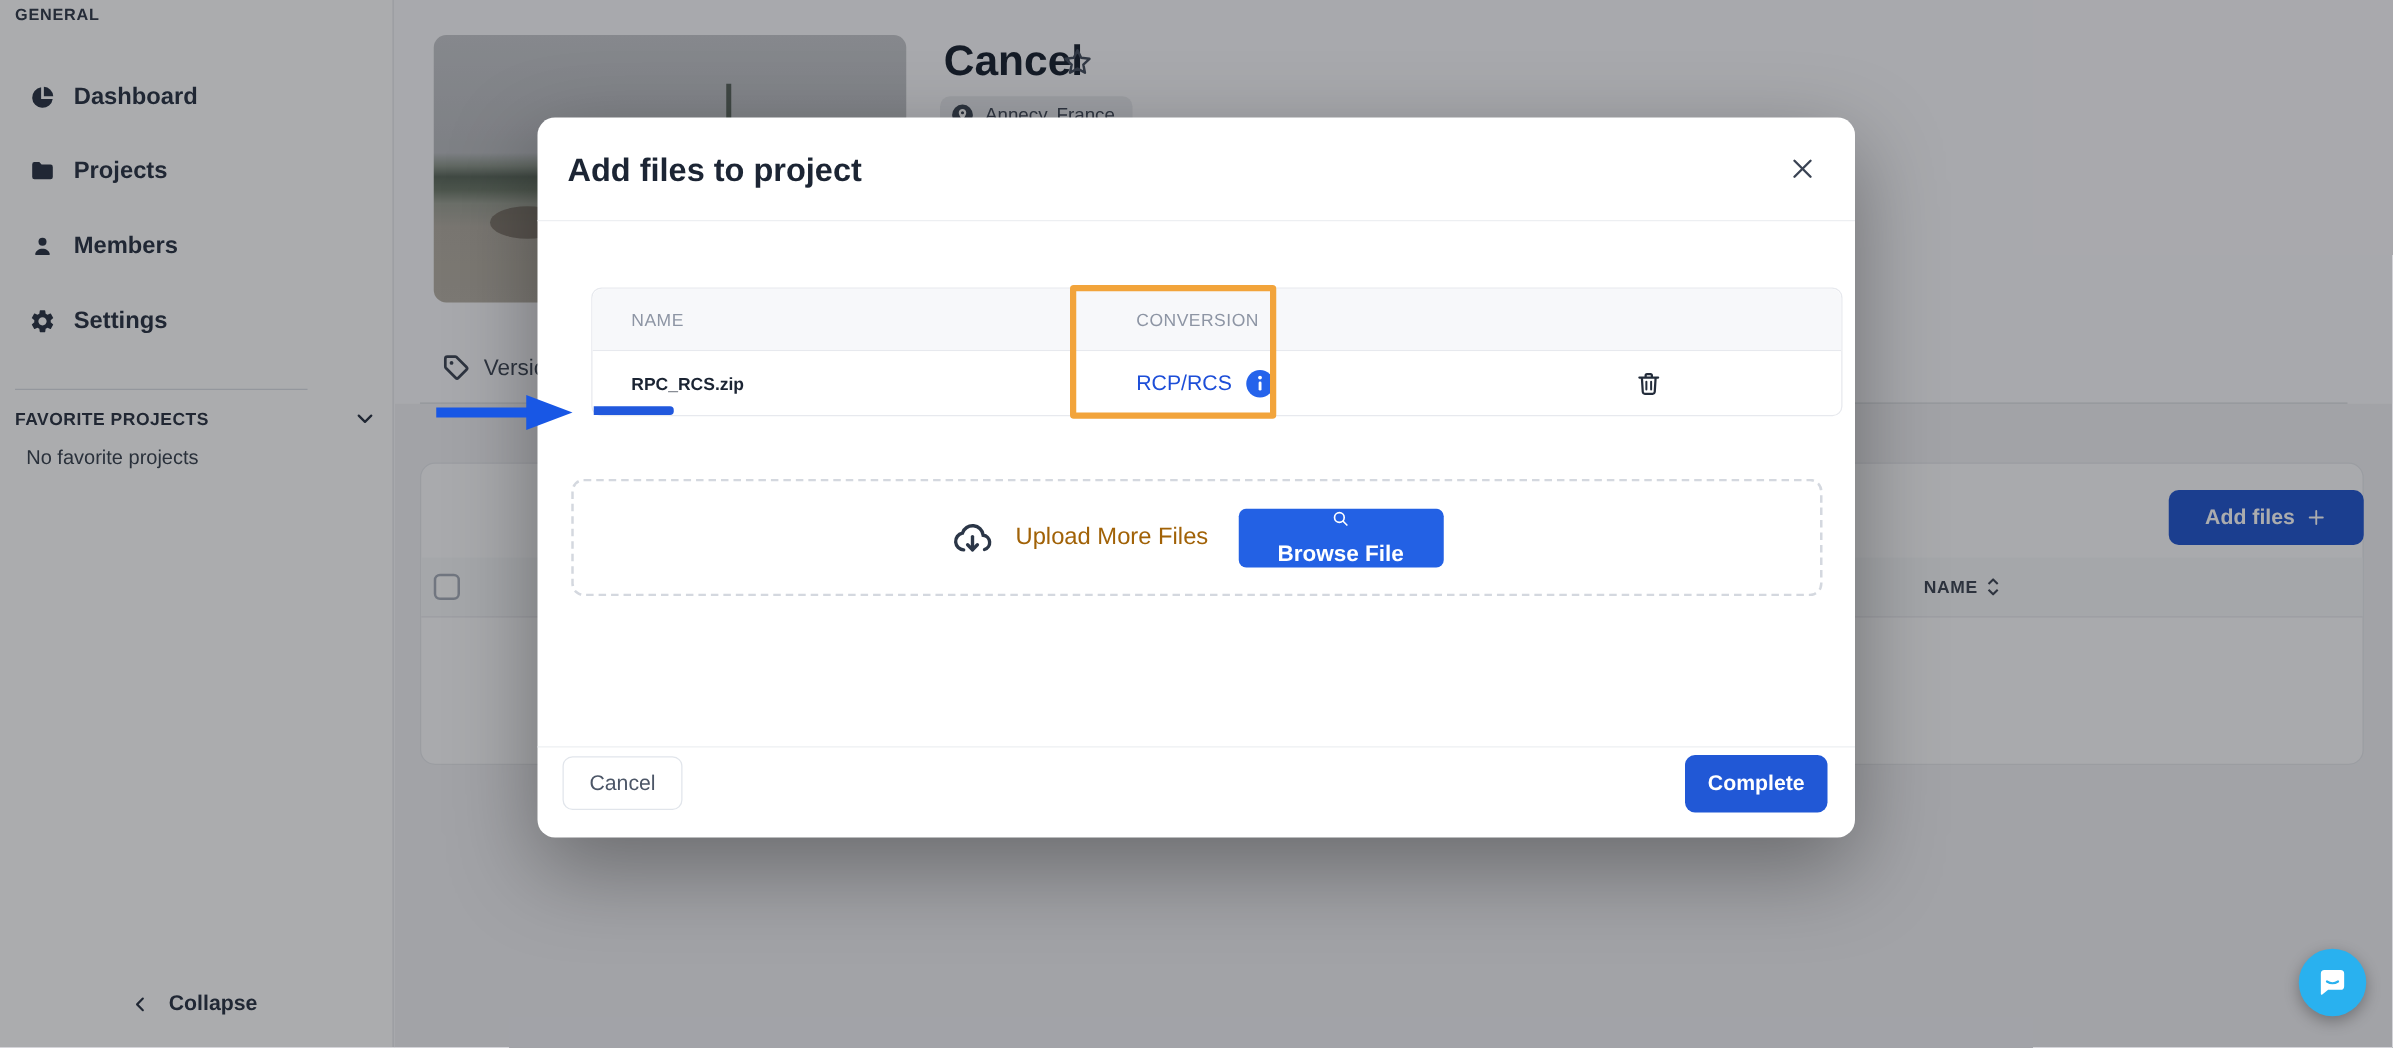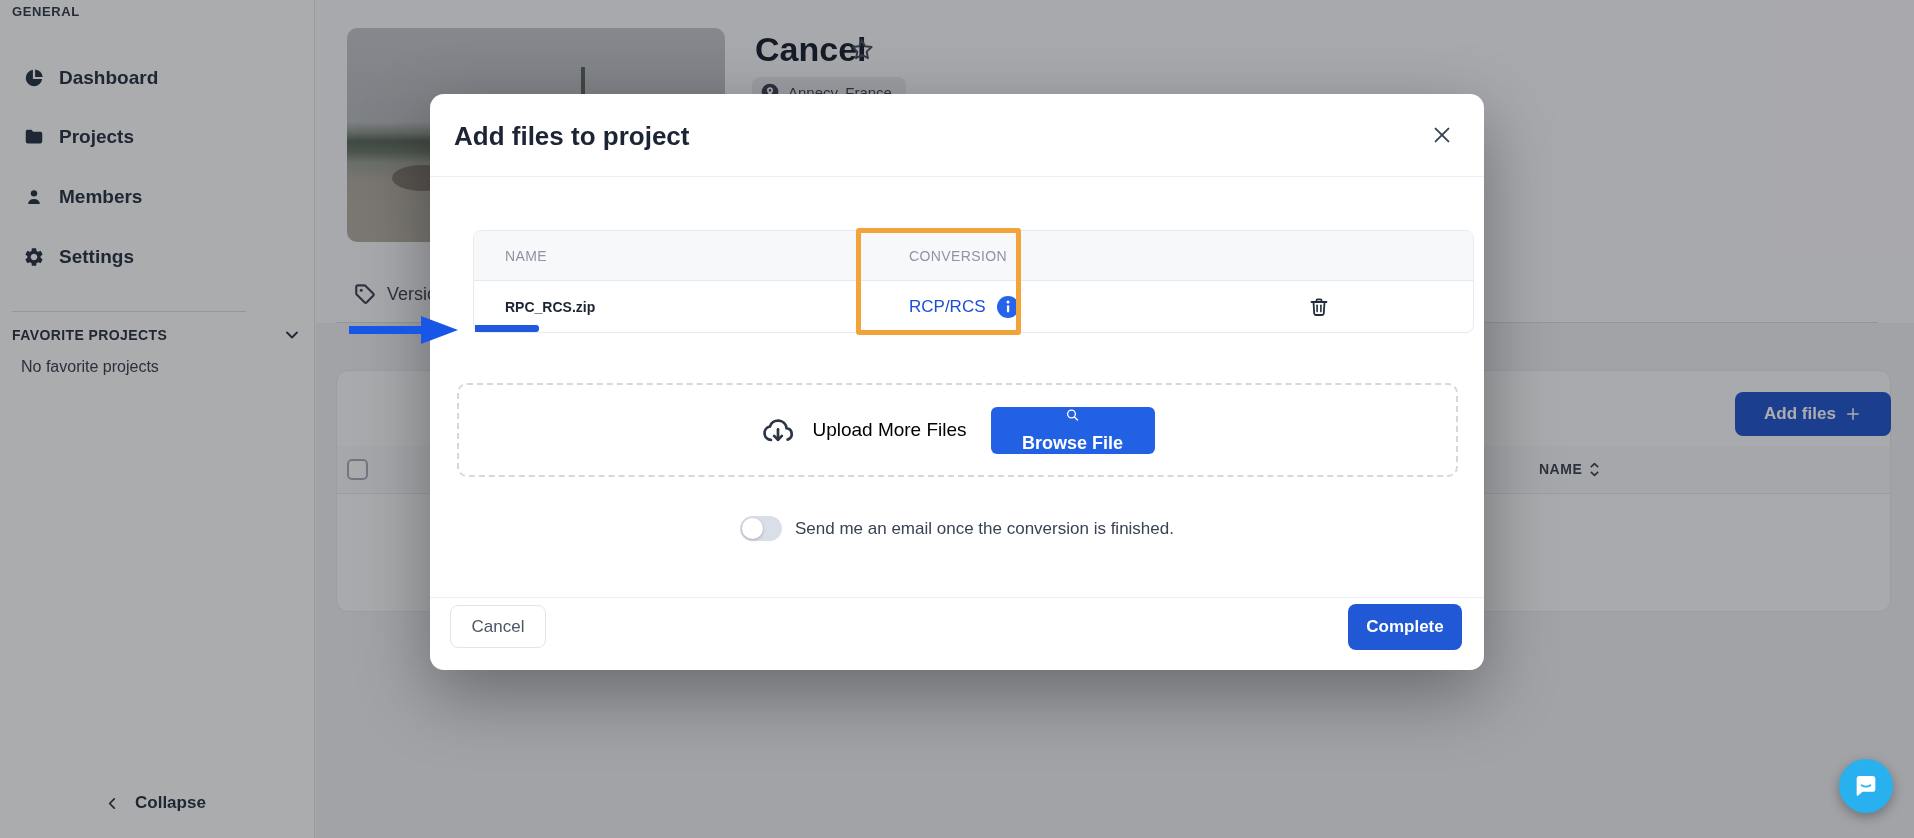--- a/index.html
+++ b/index.html
@@ -62,21 +62,21 @@
   .th-name { position:absolute; left:31px; }
   .th-conv { position:absolute; left:435px; }
   .m-trow { height:51px; position:relative; display:flex; align-items:center; }
   .td-name { position:absolute; left:31px; font-size:14px; font-weight:700; color:#1b2433; }
   .td-conv { position:absolute; left:435px; display:flex; align-items:center; gap:10px; }
   .td-conv span { font-size:17px; color:#1d4ed8; }
   .td-trash { position:absolute; left:833px; top:14px; width:24px; height:24px; cursor:pointer; }
   #row-progress { position:absolute; left:1px; bottom:0; width:64px; height:7px; background:#2158dd; border-radius:0 3px 3px 0; }
 
   #dropzone { position:absolute; left:27px; top:289px; width:1001px; height:94px; border:2px dashed #d4d8df; border-radius:10px; display:flex; align-items:center; justify-content:center; gap:16px; cursor:pointer; }
-  #dz-hint { font-size:19px; color:#000000; white-space:nowrap; }
+  #dz-hint { font-size:19px; color:#a16207; white-space:nowrap; }
   #browse-btn { width:164px; height:47px; background:#2361e4; border:none; border-radius:6px; display:flex; align-items:center; justify-content:center; gap:10px; margin-left:8px; cursor:pointer;flex-direction:column; }
   #browse-btn span { font-size:18px; font-weight:600; color:#fff; }
 
   #email-row { position:absolute; left:0; top:422px; width:100%; display:flex; align-items:center; justify-content:center; gap:13px; }
   #email-toggle { width:42px; height:25px; background:#d9dee8; border-radius:13px; position:relative; cursor:pointer; flex:0 0 auto; }
   #email-toggle .knob { position:absolute; left:2px; top:2px; width:21px; height:21px; border-radius:50%; background:#fff; box-shadow:0 1px 3px rgba(0,0,0,.25); }
   #email-label { font-size:17px; color:#3a4353; white-space:nowrap; }
 
   #cancel-btn { position:absolute; left:20px; top:511px; width:96px; height:43px; background:#fff; border:1.5px solid #e1e5eb; border-radius:8px; font-size:17px; color:#4c5667; font-family:"Liberation Sans",sans-serif; cursor:pointer; }
   #complete-btn { position:absolute; left:918px; top:510px; width:114px; height:46px; background:#2158d6; border:none; border-radius:8px; font-size:17px; font-weight:600; color:#fff; font-family:"Liberation Sans",sans-serif; cursor:pointer; }
@@ -239,26 +239,20 @@
       <span id="dz-hint">Upload More Files</span>
       <button id="browse-btn">
         <svg width="19" height="19" viewBox="0 0 24 24">
             <circle cx="10.5" cy="10.5" r="5.8" fill="none" stroke="#fff" stroke-width="2"></circle>
             <line x1="15" y1="15" x2="19.5" y2="19.5" stroke="#fff" stroke-width="2" stroke-linecap="round"></line>
           </svg>
         <span>Browse File</span>
       </button>
     </div>
 
-    <div id="email-row">
-      <div id="email-toggle">
-          <div class="knob"></div>
-        </div>
-      <span id="email-label">Send me an email once the conversion is finished.</span>
-    </div>
 
     <div class="m-divider" style="top:503px;"></div>
     <button id="cancel-btn">Cancel</button>
     <button id="complete-btn">Complete</button>
   </div>
 
   <div id="anno-box" class="abs"></div>
   <div id="anno-arrow-line" class="abs"></div>
   <div id="anno-arrow-head" class="abs"></div>
 

